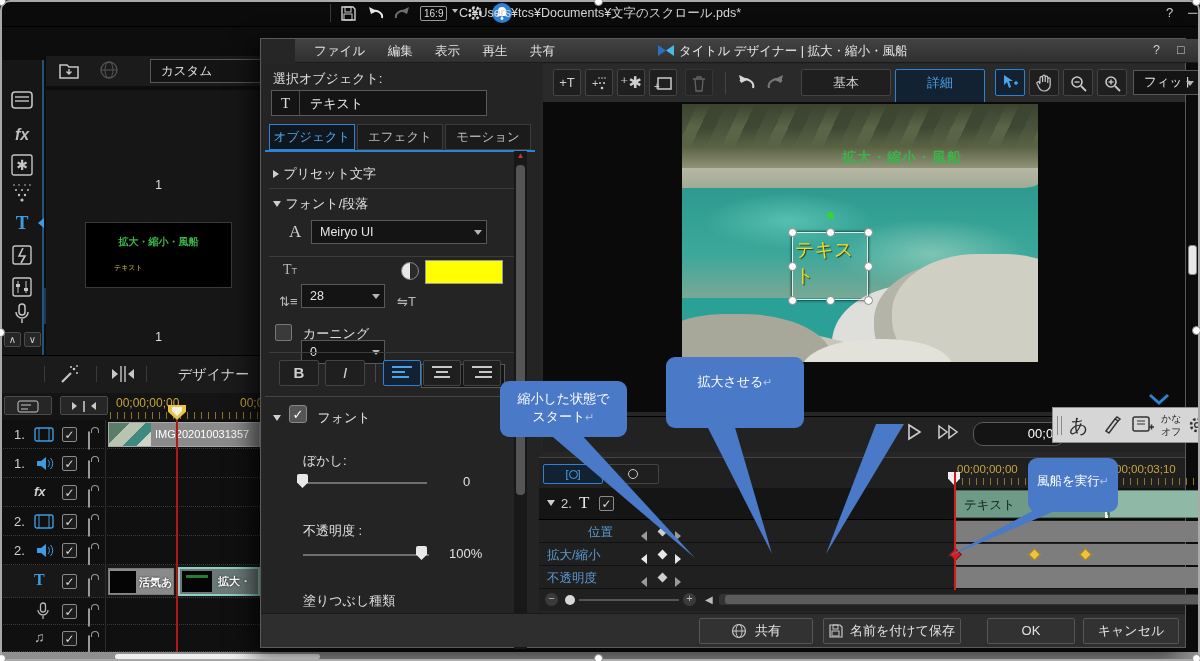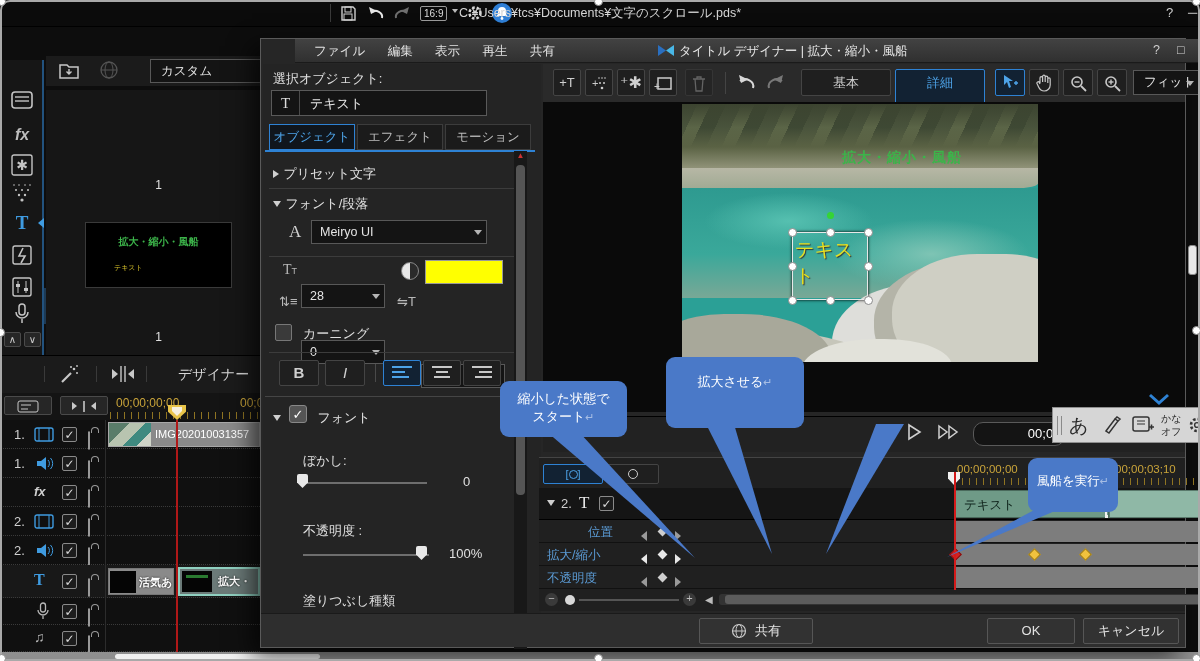--- a/index.html
+++ b/index.html
@@ -624,20 +624,25 @@
       </div>
 
     </div>
 
     <div class="abs" style="left:0;top:574px;width:924px;height:34px;background:#2e2e2e;border-top:1px solid #1a1a1a;">
       <div class="abs footerbtn" style="left:438px;top:4px;width:114px;height:26px;line-height:24px;"><svg width="16" height="16" style="display:inline-block;vertical-align:-4px;margin-right:8px;">
             <circle cx="8" cy="8" r="6.5" fill="none" stroke="#c8c8c8" stroke-width="1.2"></circle>
             <ellipse cx="8" cy="8" rx="3" ry="6.5" fill="none" stroke="#c8c8c8"></ellipse>
             <line x1="1.5" y1="8" x2="14.5" y2="8" stroke="#c8c8c8"></line>
           </svg><span>共有</span></div>
+      <div class="abs footerbtn" style="left:562px;top:4px;width:138px;height:26px;line-height:24px;"><svg width="14" height="14" style="display:inline-block;vertical-align:-3px;margin-right:7px;">
+            <path d="M1 1 h10 l2 2 v10 h-12 z" fill="none" stroke="#c8c8c8" stroke-width="1.2"></path>
+            <rect x="4" y="1" width="5" height="4" fill="none" stroke="#c8c8c8"></rect>
+            <rect x="3" y="7" width="7" height="5" fill="none" stroke="#c8c8c8"></rect>
+          </svg><span>名前を付けて保存</span></div>
       <div class="abs footerbtn" style="left:726px;top:4px;width:88px;height:26px;line-height:24px;"><span>OK</span></div>
       <div class="abs footerbtn" style="left:822px;top:4px;width:96px;height:26px;line-height:24px;"><span>キャンセル</span></div>
     </div>
   </div>
 
   <svg class="abs" style="left:0;top:0;z-index:60;pointer-events:none;" width="1200" height="661">
     <polygon points="547,432 579,432 695,558" fill="#4a79c8"></polygon>
     <polygon points="706,424 734,424 772,554" fill="#4a79c8"></polygon>
     <polygon points="876,424 904,424 826,554" fill="#4a79c8"></polygon>
     <polygon points="1038,508 1062,508 947,557" fill="#4a79c8"></polygon>

